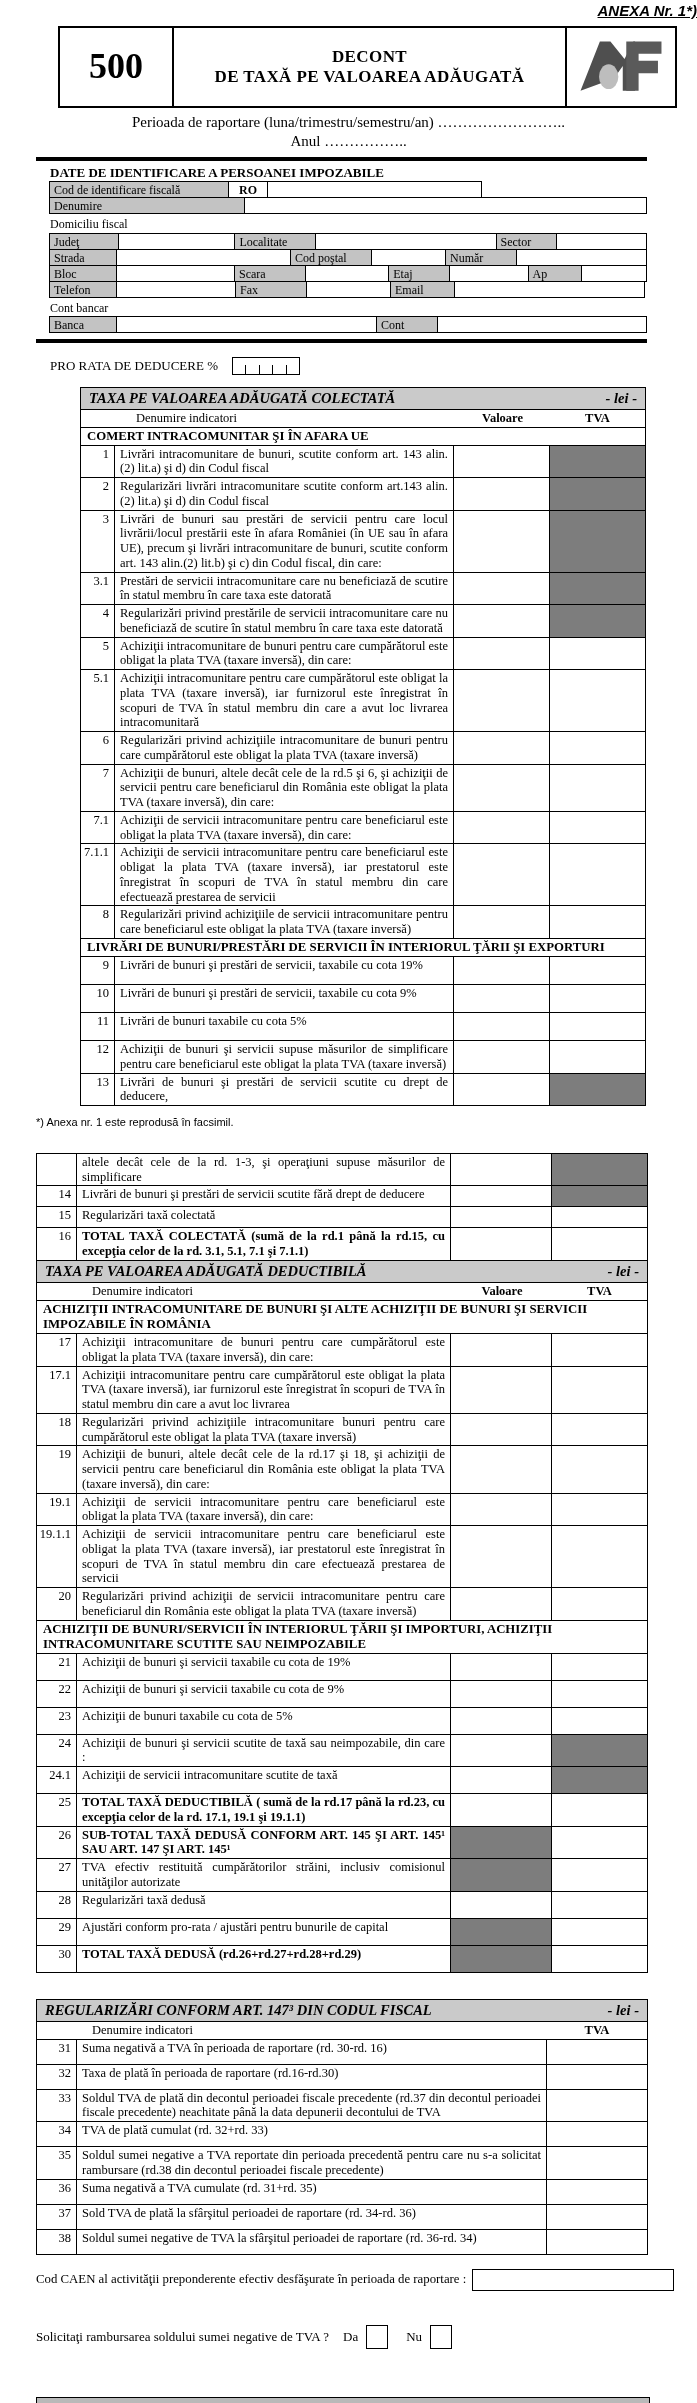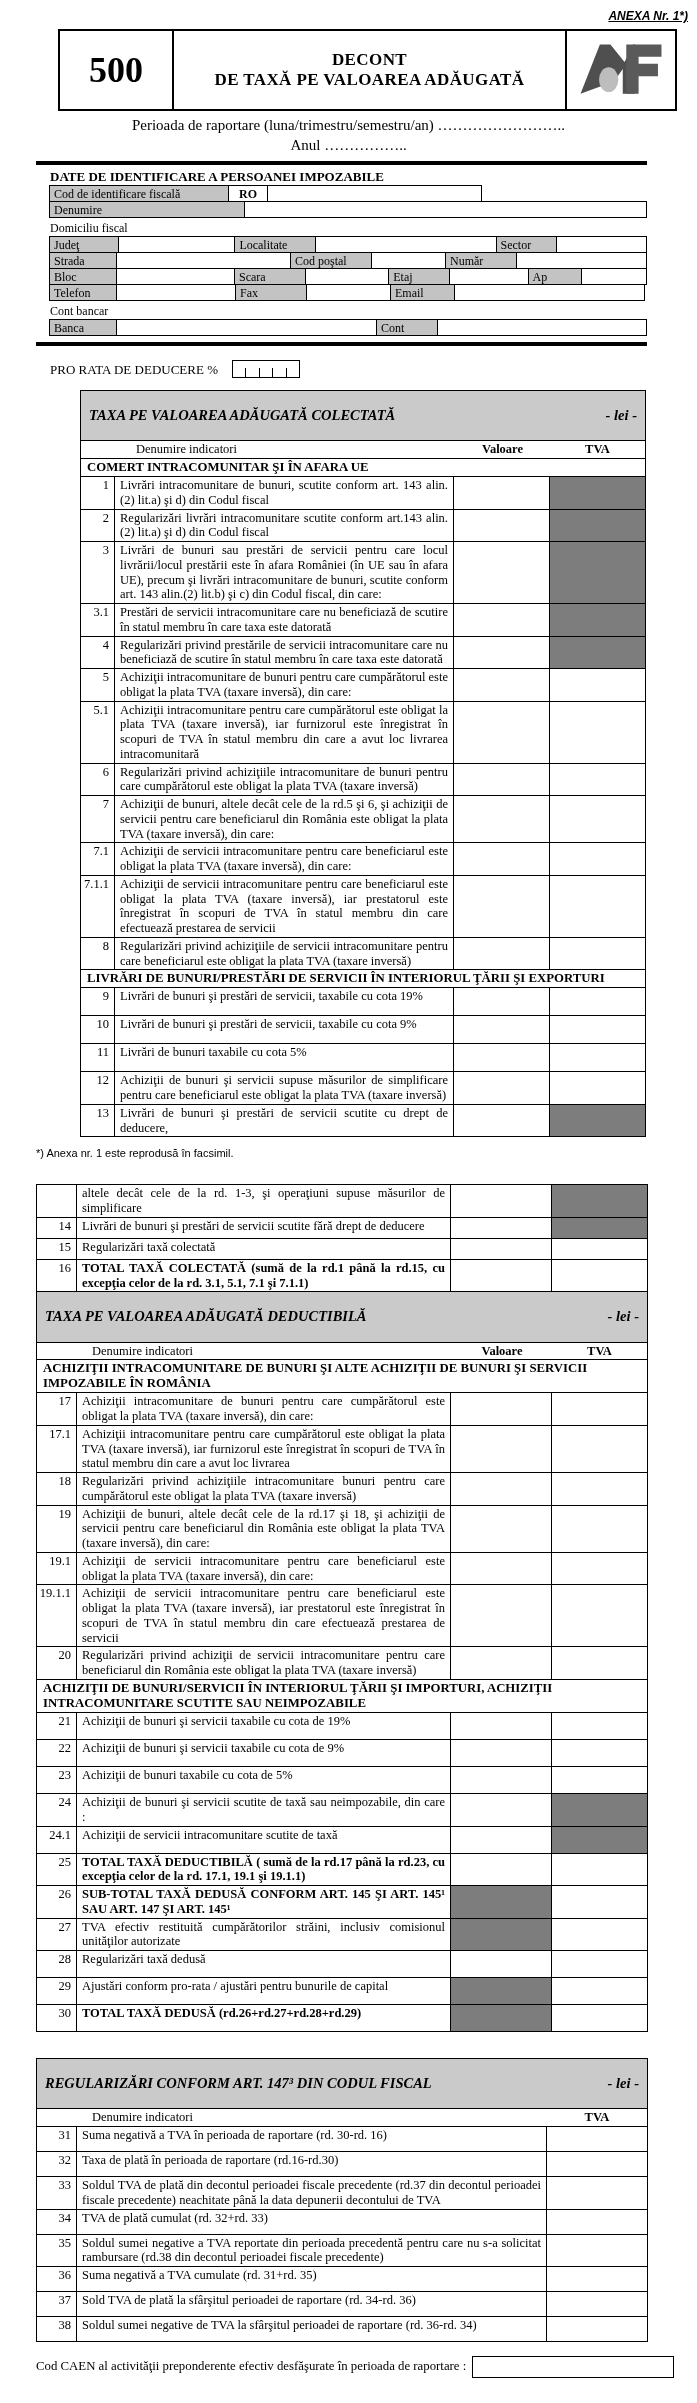--- a/index.html
+++ b/index.html
@@ -1,18 +1,18 @@
 <!DOCTYPE html>
 <html><head>
 <meta charset="utf-8">
 <style>
   html,body{margin:0;padding:0;background:#fff;}
   body{width:697px;font-family:"Liberation Serif",serif;color:#000;font-size:12.5px;line-height:1.18;}
   .page{width:697px;position:relative;padding-top:2px;}
-  .anexa{font-family:"Liberation Sans",sans-serif;font-style:italic;font-weight:bold;font-size:12px;text-decoration:underline;text-align:right;padding-right:9px;margin-top:7px;}
+  .anexa{font-family:"Liberation Sans",sans-serif;font-style:italic;font-weight:bold;font-size:15px;text-decoration:underline;text-align:right;padding-right:0;}
   
   .hbox{display:flex;border:2px solid #000;margin:6px 20px 0 58px;height:78px;}
   .hnum{width:112px;border-right:2px solid #000;display:flex;align-items:center;justify-content:center;font-size:36px;font-weight:bold;}
   .htitle{flex:1;display:flex;flex-direction:column;align-items:center;justify-content:center;font-weight:bold;font-size:17px;letter-spacing:.4px;text-align:center;}
   .hlogo{width:108px;border-left:2px solid #000;display:flex;align-items:center;justify-content:center;}
   .period{text-align:center;font-size:15px;margin-top:6px;}
   .year{text-align:center;font-size:15px;margin-top:2px;}
   .rule-thick{height:4px;background:#000;margin:6px 50px 0 36px;}
   
   .idwrap{margin:4px 0 0 50px;width:597px;font-size:12px;}
@@ -24,21 +24,21 @@
   .plain{border:none;padding:1px 0;margin:2px 0 1px 0;font-size:12px;}
   
   .prorata-line{margin:14px 0 0 50px;display:flex;align-items:center;font-size:13px;}
   .prorata{width:66px;height:16px;border:1.5px solid #000;margin-left:14px;display:flex;align-items:flex-end;}
   .prorata span{flex:1;height:9px;border-right:1px solid #000;}
   .prorata span:last-child{border-right:none;}
   
   .tblock{border:1px solid #000;background:#fff;}
   .t-p1{margin:12px 0 0 80px;width:564px;}
   .t-p2{margin:0 0 0 36px;width:610px;}
-  .tbar{display:flex;justify-content:space-between;align-items:center;background:#cacaca;border-bottom:1px solid #000;font-weight:bold;font-style:italic;font-size:14.5px;padding:16px 8px;text-align:right;}
+  .tbar{display:flex;justify-content:space-between;align-items:center;background:#cacaca;border-bottom:1px solid #000;font-weight:bold;font-style:italic;font-size:14.5px;padding:2px 8px;text-align:right;}
   .thead{display:flex;border-bottom:1px solid #000;font-size:12.5px;align-items:center;padding:1px 0;}
   .thead .h-lab{flex:1;padding-left:55px;}
   .thead .h-val{width:95px;text-align:center;font-weight:bold;}
   .thead .h-tva{width:95px;text-align:center;font-weight:bold;}
   .t-p2 .thead .h-val{width:100px;}
   .t-p2 .thead .h-tva{width:95px;}
   .t4 .thead .h-tva{width:100px;}
   .row{display:flex;border-top:1px solid #000;}
   .tblock .row:first-child{border-top:none;}
   .sec{flex:1;font-weight:bold;padding:1px 6px;font-size:12.8px;}

